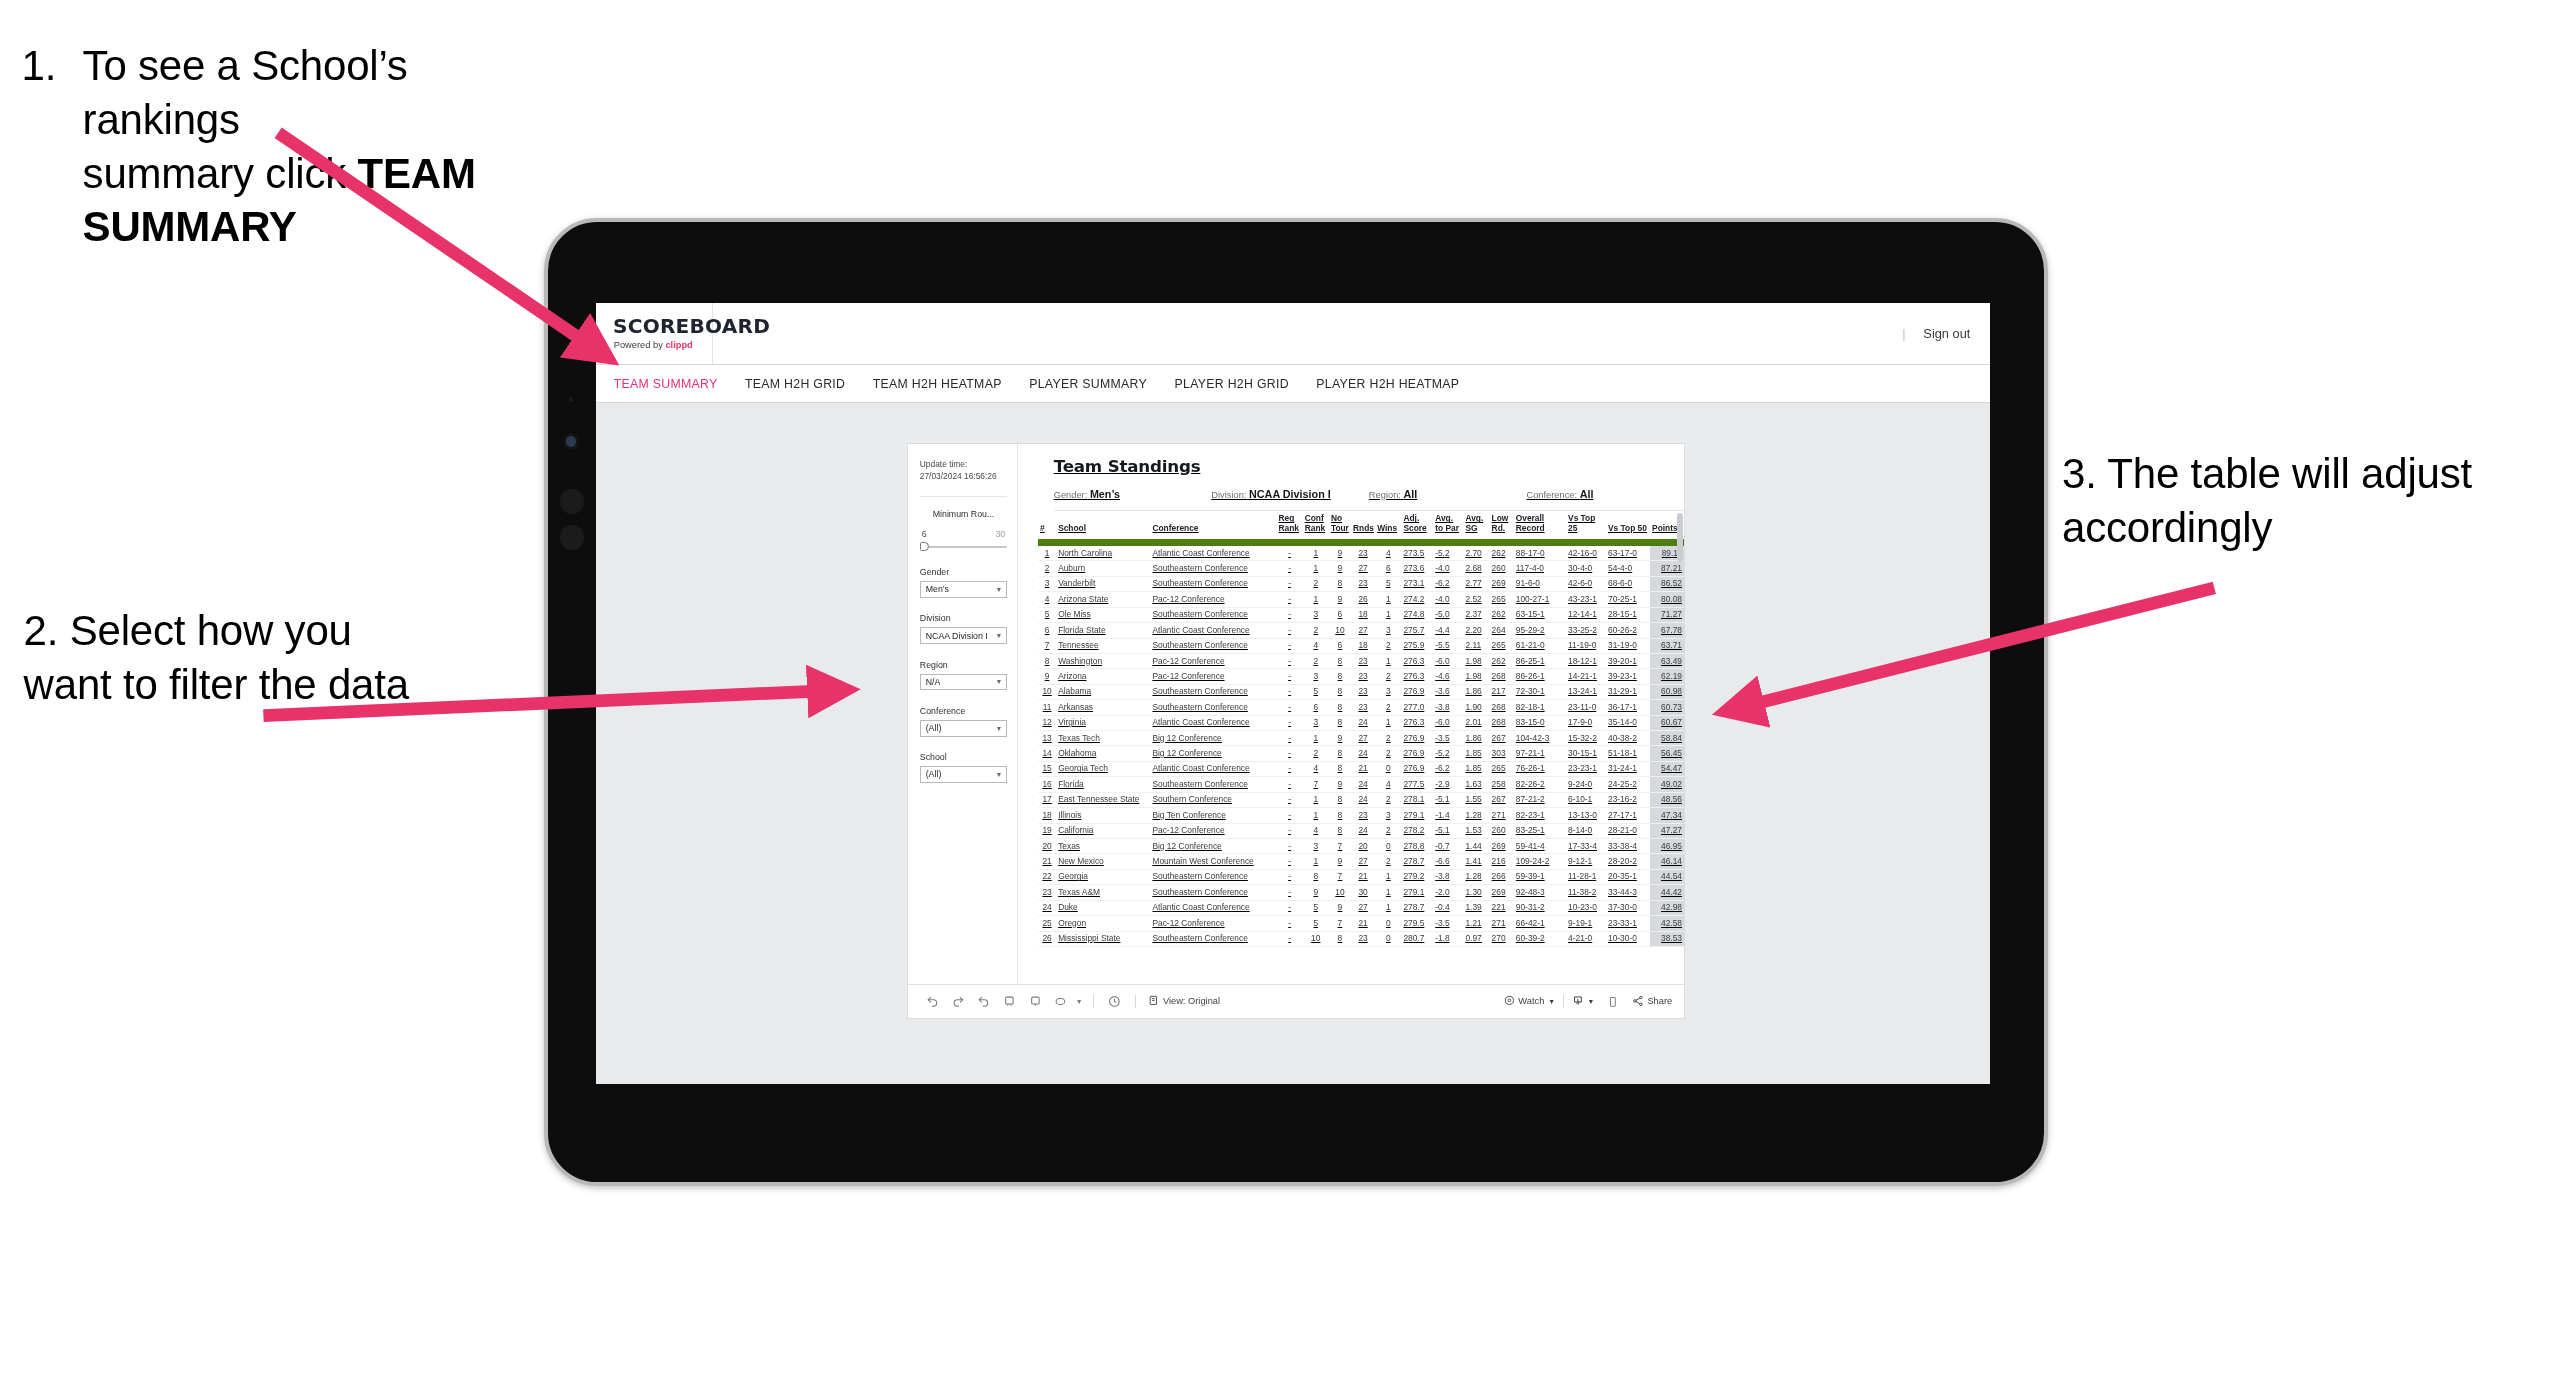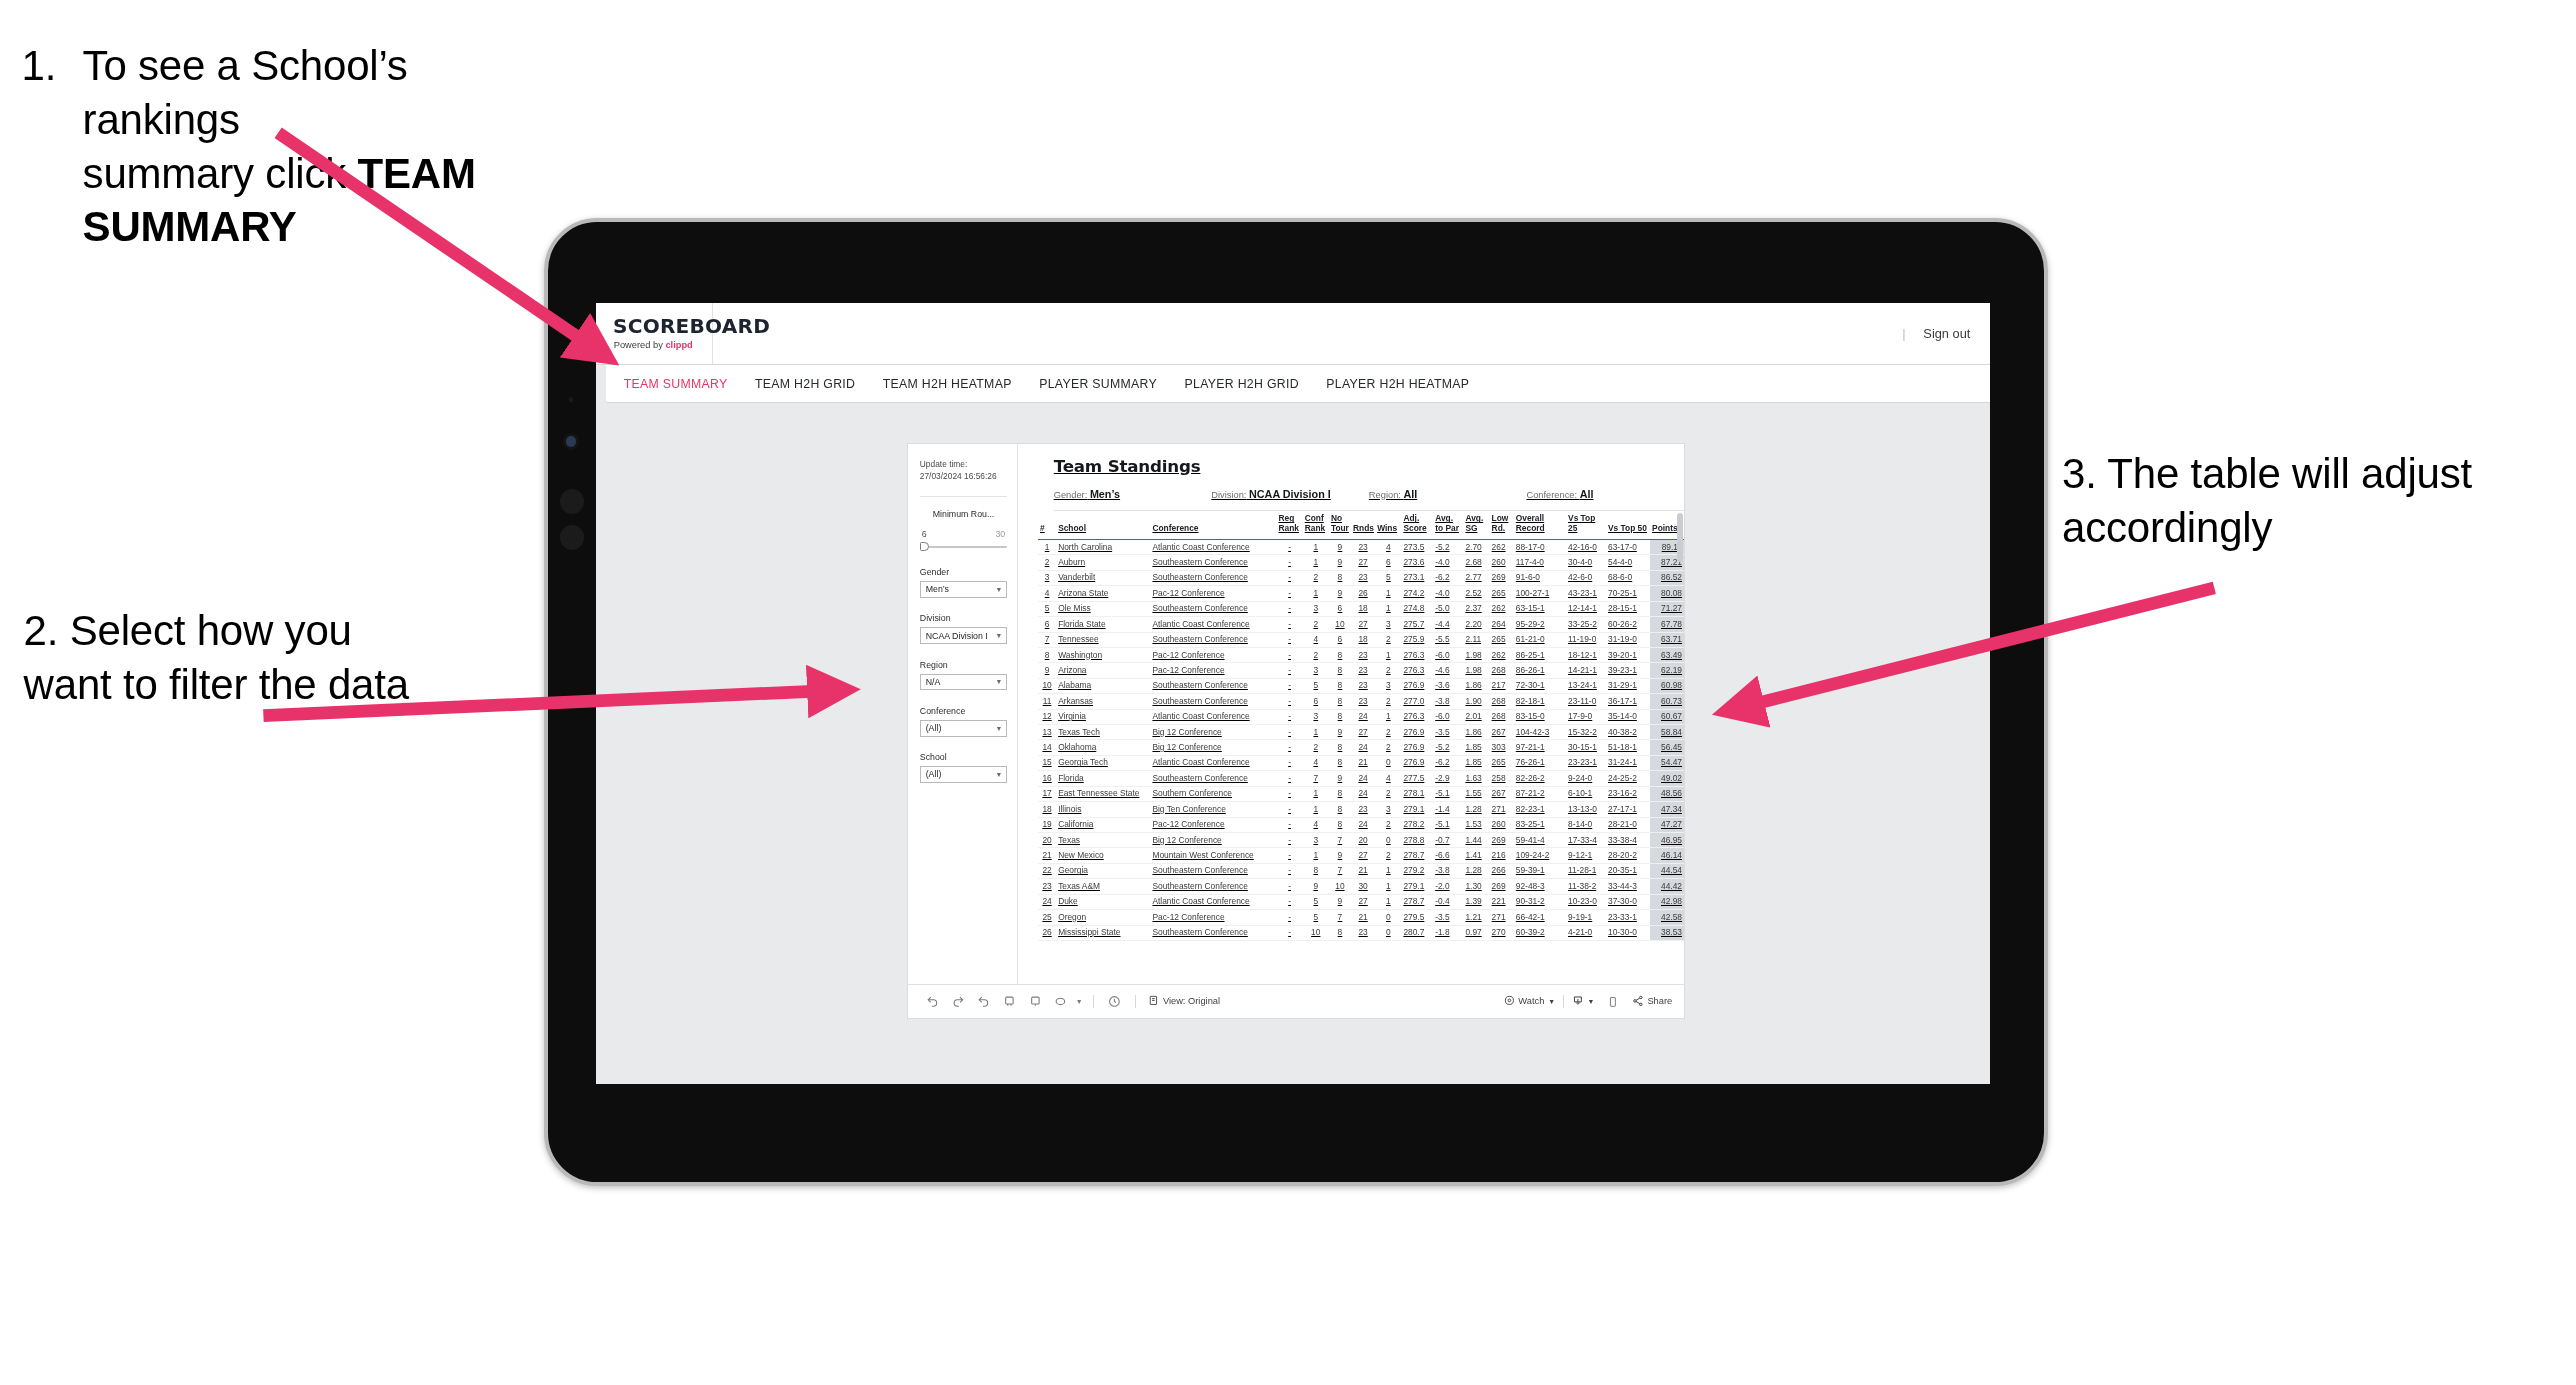--- a/index.html
+++ b/index.html
@@ -76,21 +76,21 @@
   }
   .navtab.active::after{
     content:""; position:absolute; left:0; right:0; bottom:0; height:2.9px; background:#d32a5c;
   }
   .topbar .spacer{ flex:1; border-left:1px solid #e2e2e2;}
   .signout{ display:flex; align-items:center; gap:17.7px; padding-right:19.7px; font-size:12.8px; color:#3a3a3a;}
   .signout .divider{ color:#bdbdbd; }
 
   .subbar{
     height:37px; background:#fff; display:flex; align-items:center;
-    border-bottom:1px solid #d7d7d7; padding-left:17.7px; gap:27.5px;margin-left:10px;
+    border-bottom:1px solid #d7d7d7; padding-left:17.7px; gap:27.5px;
   }
   .subtab{ font-size:12.3px; color:#26292d; letter-spacing:0.3px; cursor:pointer; white-space:nowrap;}
   .subtab.active{ color:#e8336a; }
 
   
   #dash{
     position:absolute; left:312px; top:141px;
     width:776px; height:574px;
     background:#fff;
     box-shadow:0 0 0 1px #dcdcdc;
@@ -125,21 +125,21 @@
   .ttitle{ font-family:"DejaVu Sans",sans-serif; font-size:16.7px; font-weight:700; color:#15181c; letter-spacing:-0.2px;}
   .tmeta{ display:flex; margin-top:11.8px; font-size:9.3px; color:#6d6d6d; }
   .tmeta .mi{ width:165px; }
   .tmeta .mi b{ color:#15181c; font-weight:700; font-size:10.8px; }
   .thead-rule{ height:1px; background:#e2e2e2; margin-top:10.8px;}
 
   table.standings{ border-collapse:collapse; width:100%; table-layout:fixed; }
   table.standings th{
     font-size:8.4px; color:#20232a; font-weight:700; text-align:left;
     padding:2.9px 2px 4.9px 2px; vertical-align:bottom; line-height:1.18;
-    border-bottom:1px solid #4d7c0f; background:#fff;
+    border-bottom:7px solid #4d7c0f; background:#fff;
   }
   table.standings td{
     font-size:8.4px; color:#3b3b3b; padding:2.6px 2px; line-height:1.1;
     border-bottom:1px solid #f0f0f0; white-space:nowrap; overflow:hidden;
   }
   td.num, th.num{ text-align:center; }
   td.pts{ background:#d6d9dd; color:#2b2b2b; text-align:right; padding-right:4.9px; }
   th.pts{ text-align:left; }
   .tbodyscroll{ overflow:hidden; position:relative; flex:1;}
   .vscroll{

